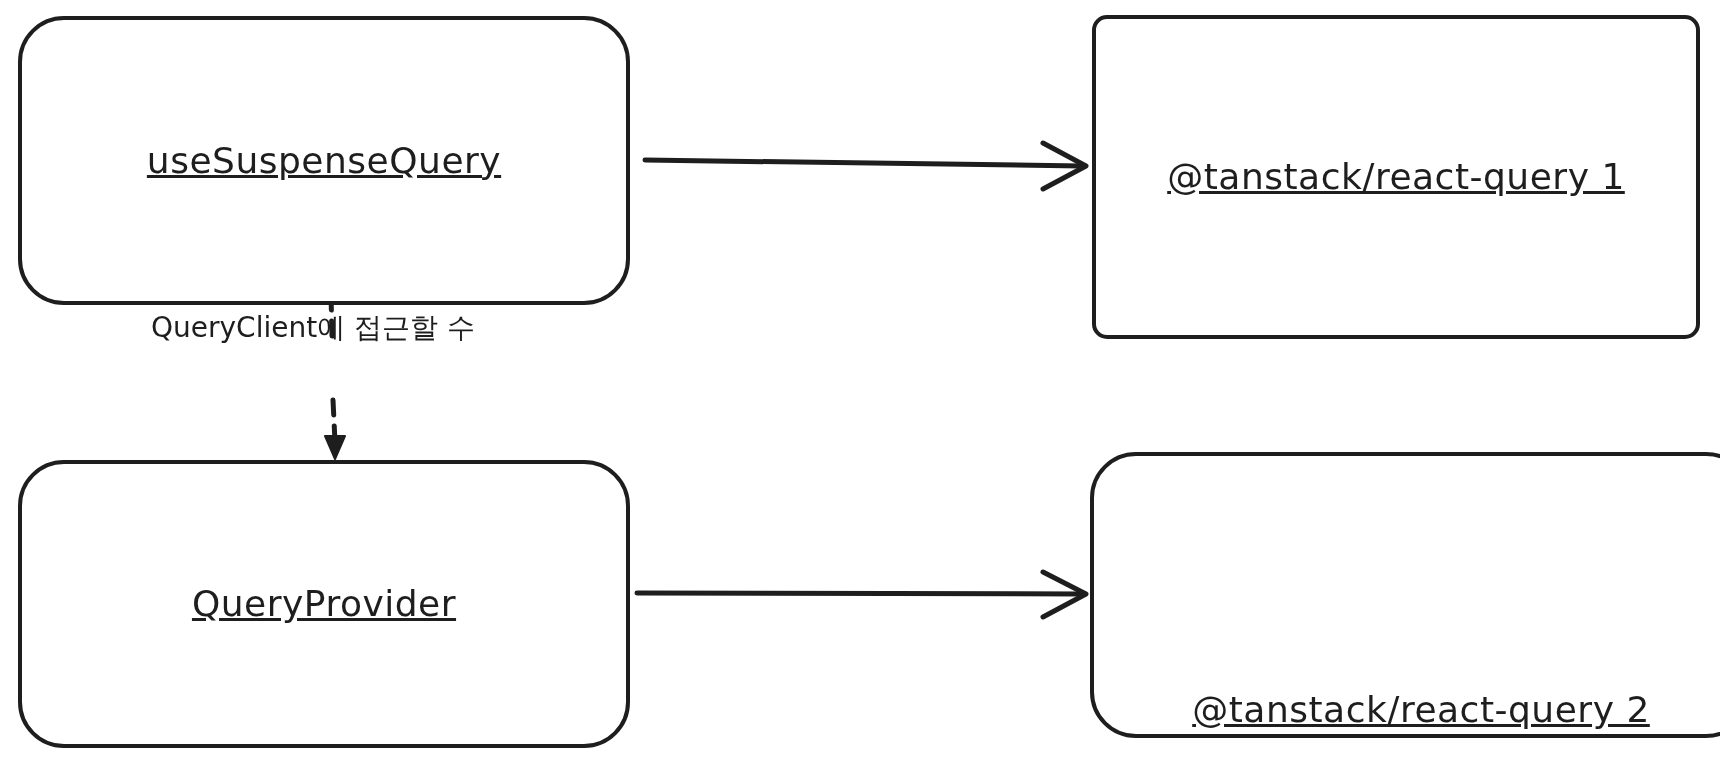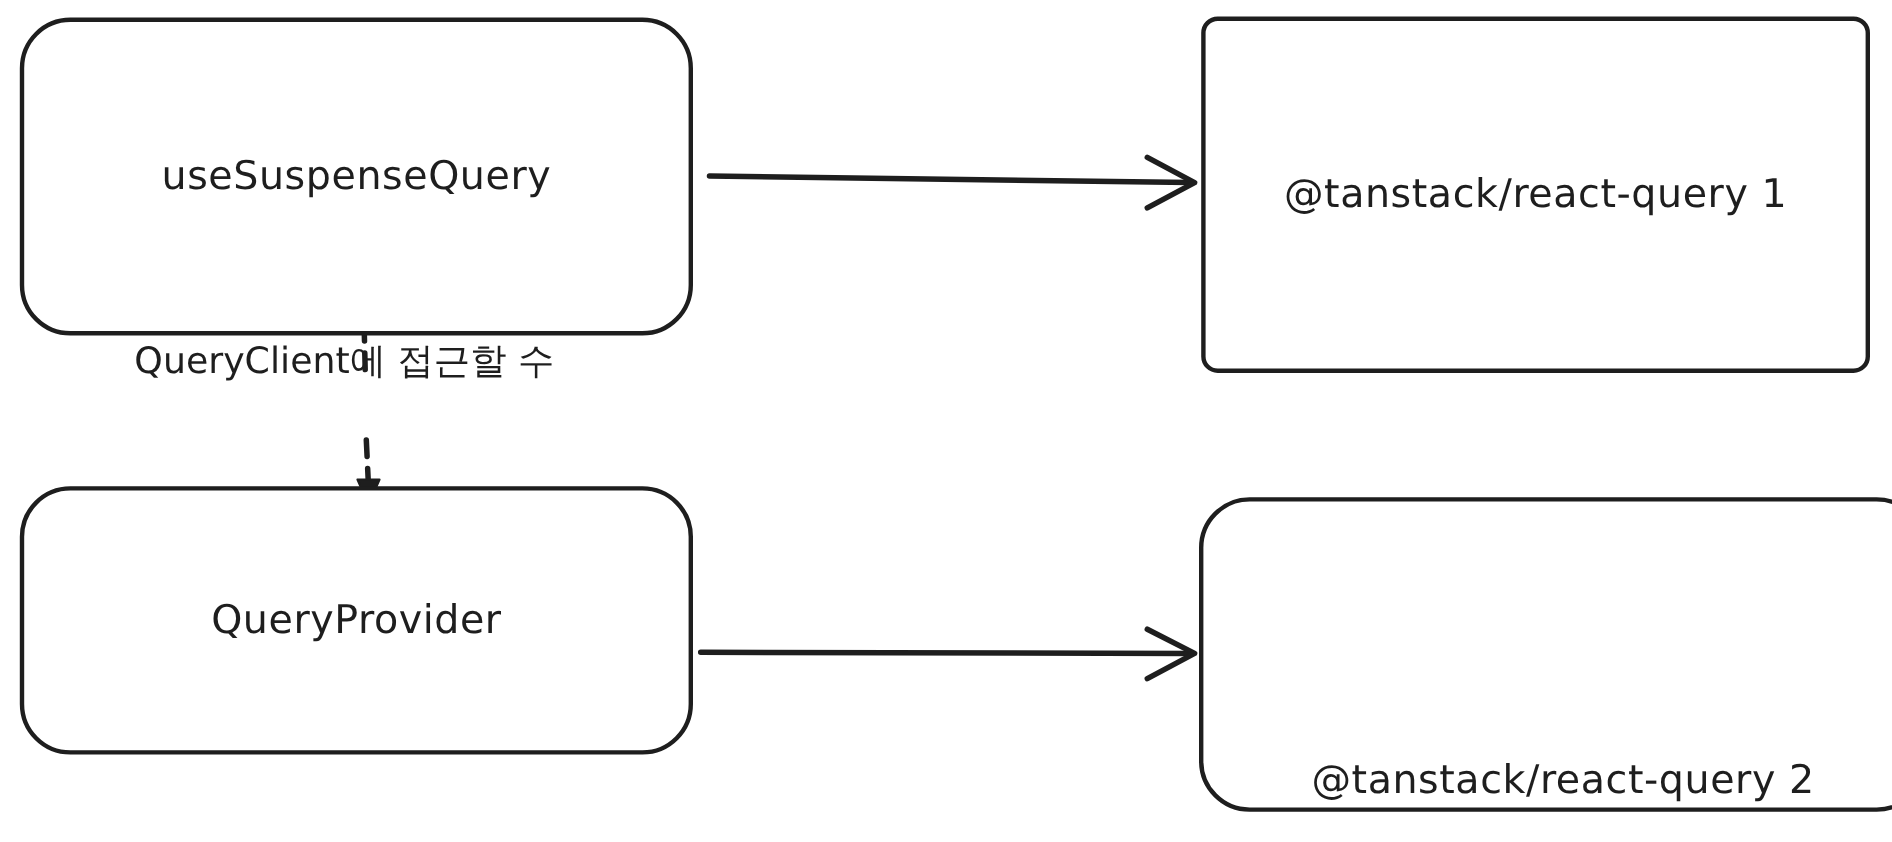--- a/index.html
+++ b/index.html
@@ -34,32 +34,33 @@
     background: var(--bg);
     display: flex;
     flex-direction: column;
     align-items: center;
     justify-content: center;
     text-align: center;
     font-size: 36px;
     line-height: 48px;
     letter-spacing: 0.5px;
     white-space: nowrap;
+    text-decoration: underline;
   }
   .node--top-left     { left: 18px;   top: 16px;  width: 612px; height: 289px; }
   .node--top-right    { left: 1092px; top: 15px;  width: 608px; height: 324px; border-radius: 15px; }
-  .node--bottom-left  { left: 18px;   top: 442px; width: 612px; height: 244px; }
+  .node--bottom-left  { left: 18px;   top: 460px; width: 612px; height: 288px; }
   .node--bottom-right { left: 1090px; top: 452px; width: 662px; height: 286px; justify-content: flex-end; }
   .edge-label {
     position: absolute;
     left: 73px;
     top: 306px;
     width: 480px;
     text-align: center;
-    font-size: 33px;
+    font-size: 28px;
     line-height: 44px;
     white-space: nowrap;
   }
 </style>
 </head>
 <body>
 
 <div class="stage">
 
   <svg class="arrows" viewBox="0 0 1720 765" fill="none">

